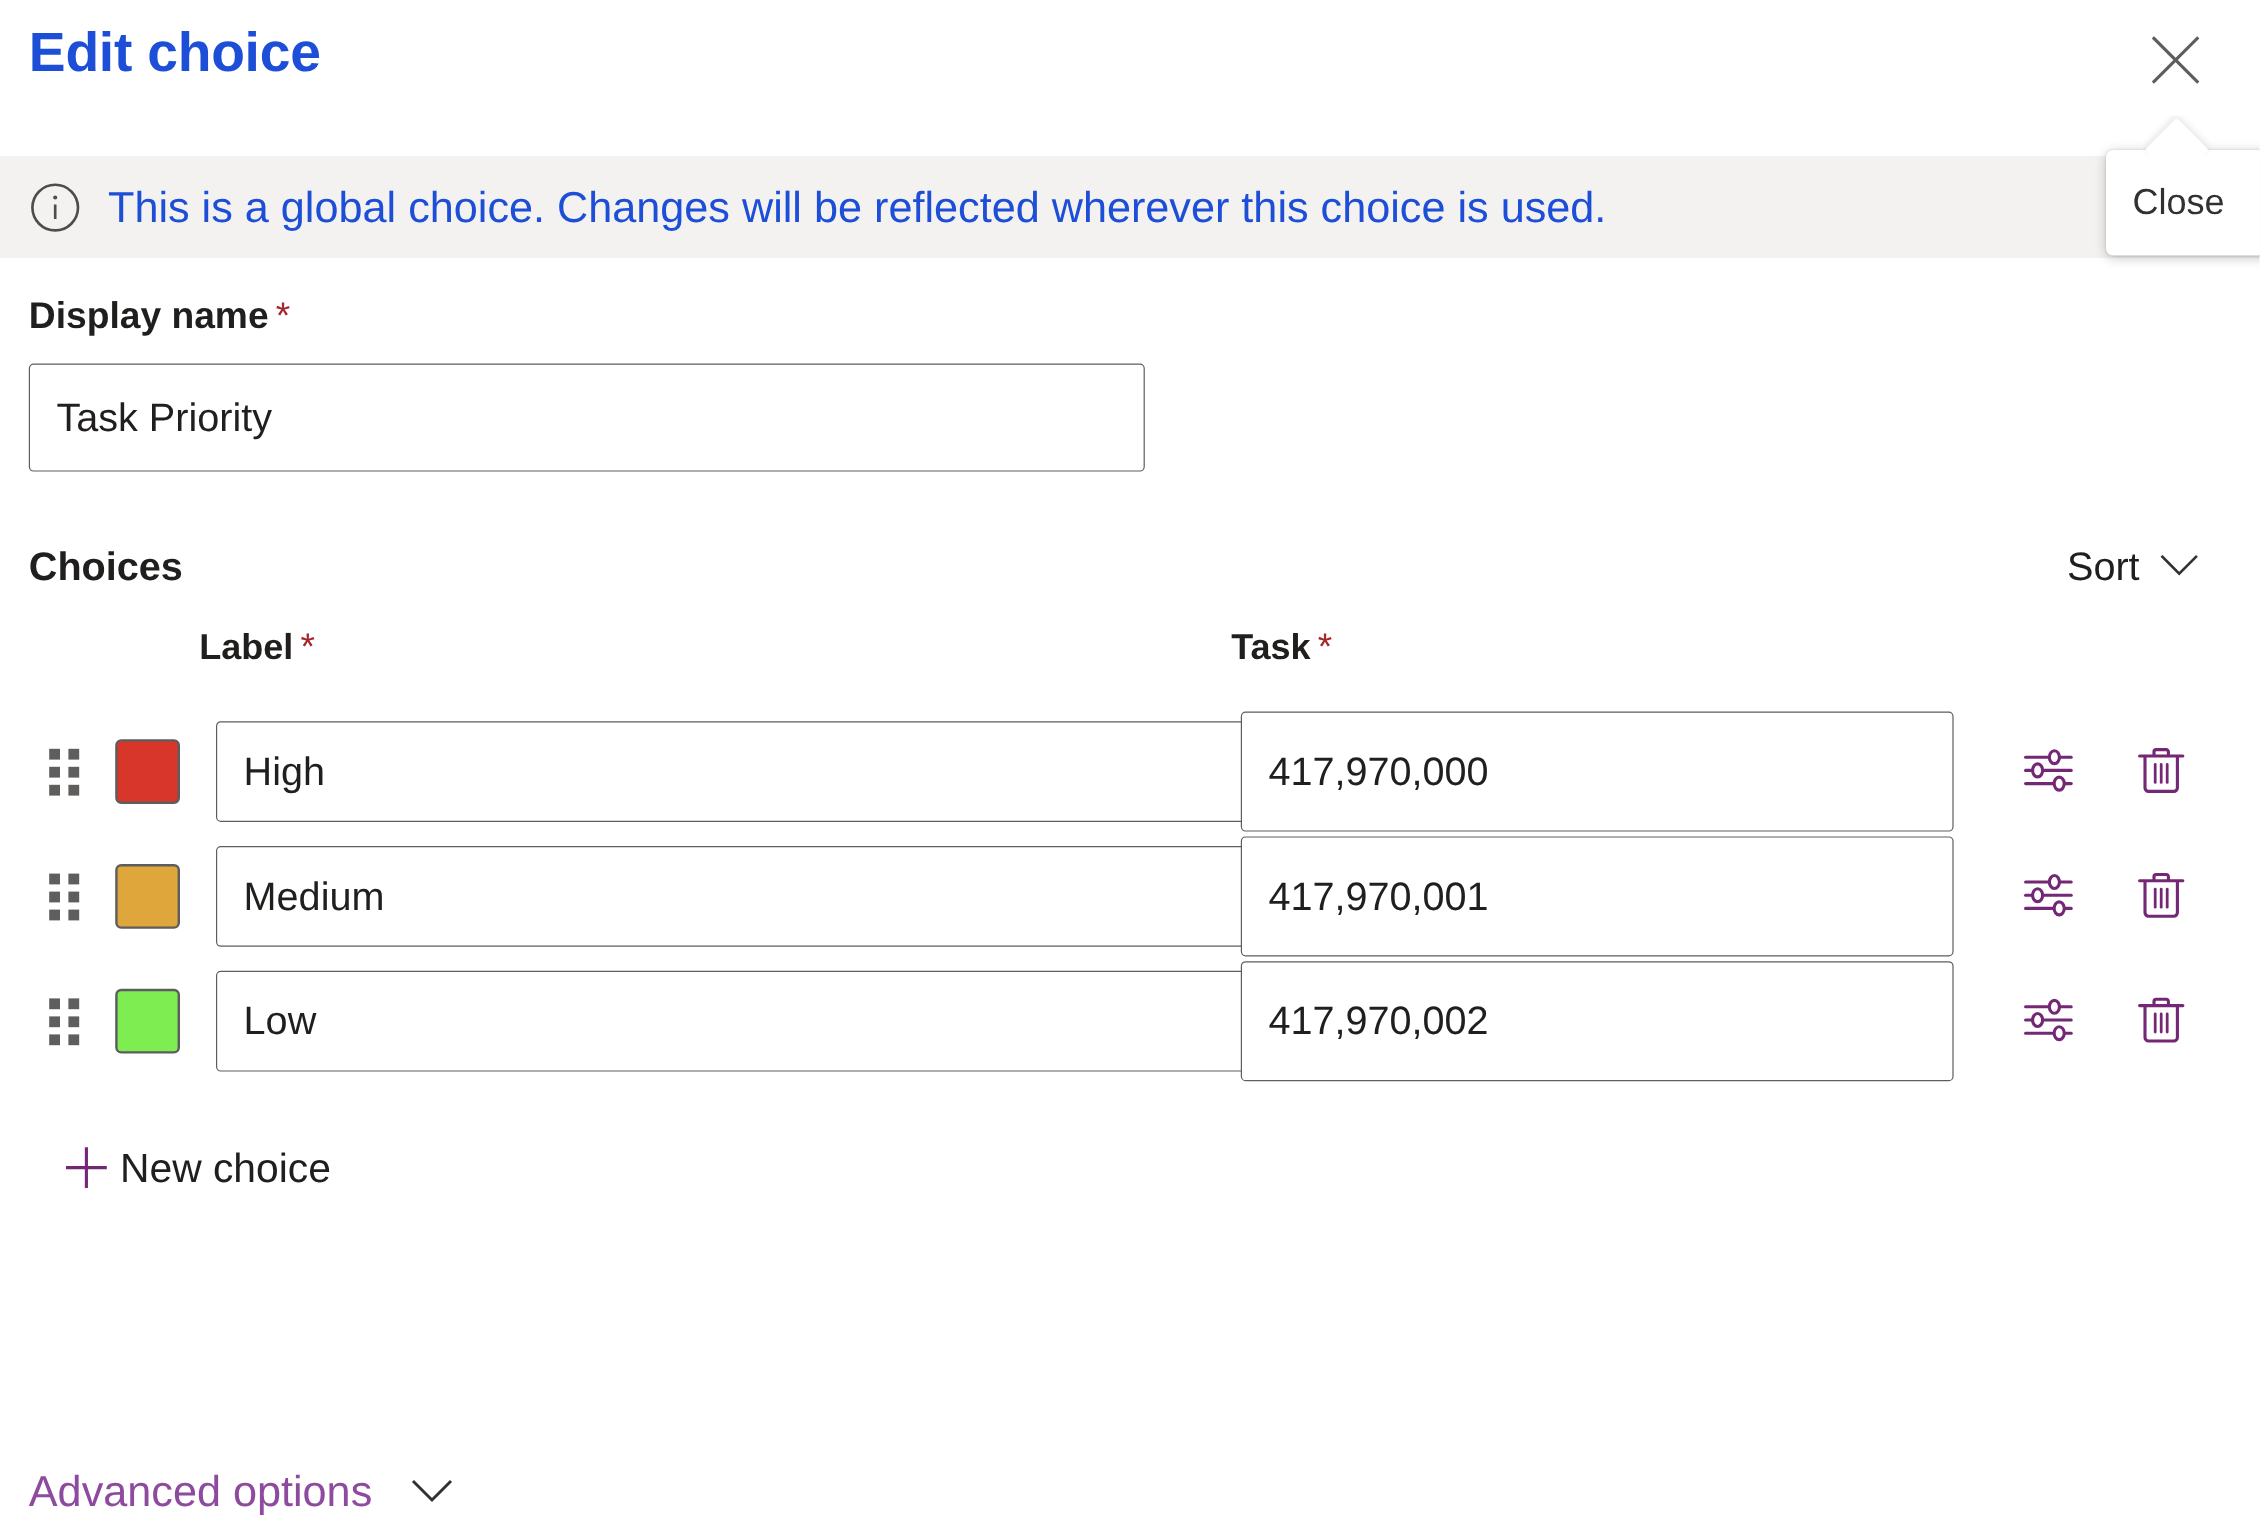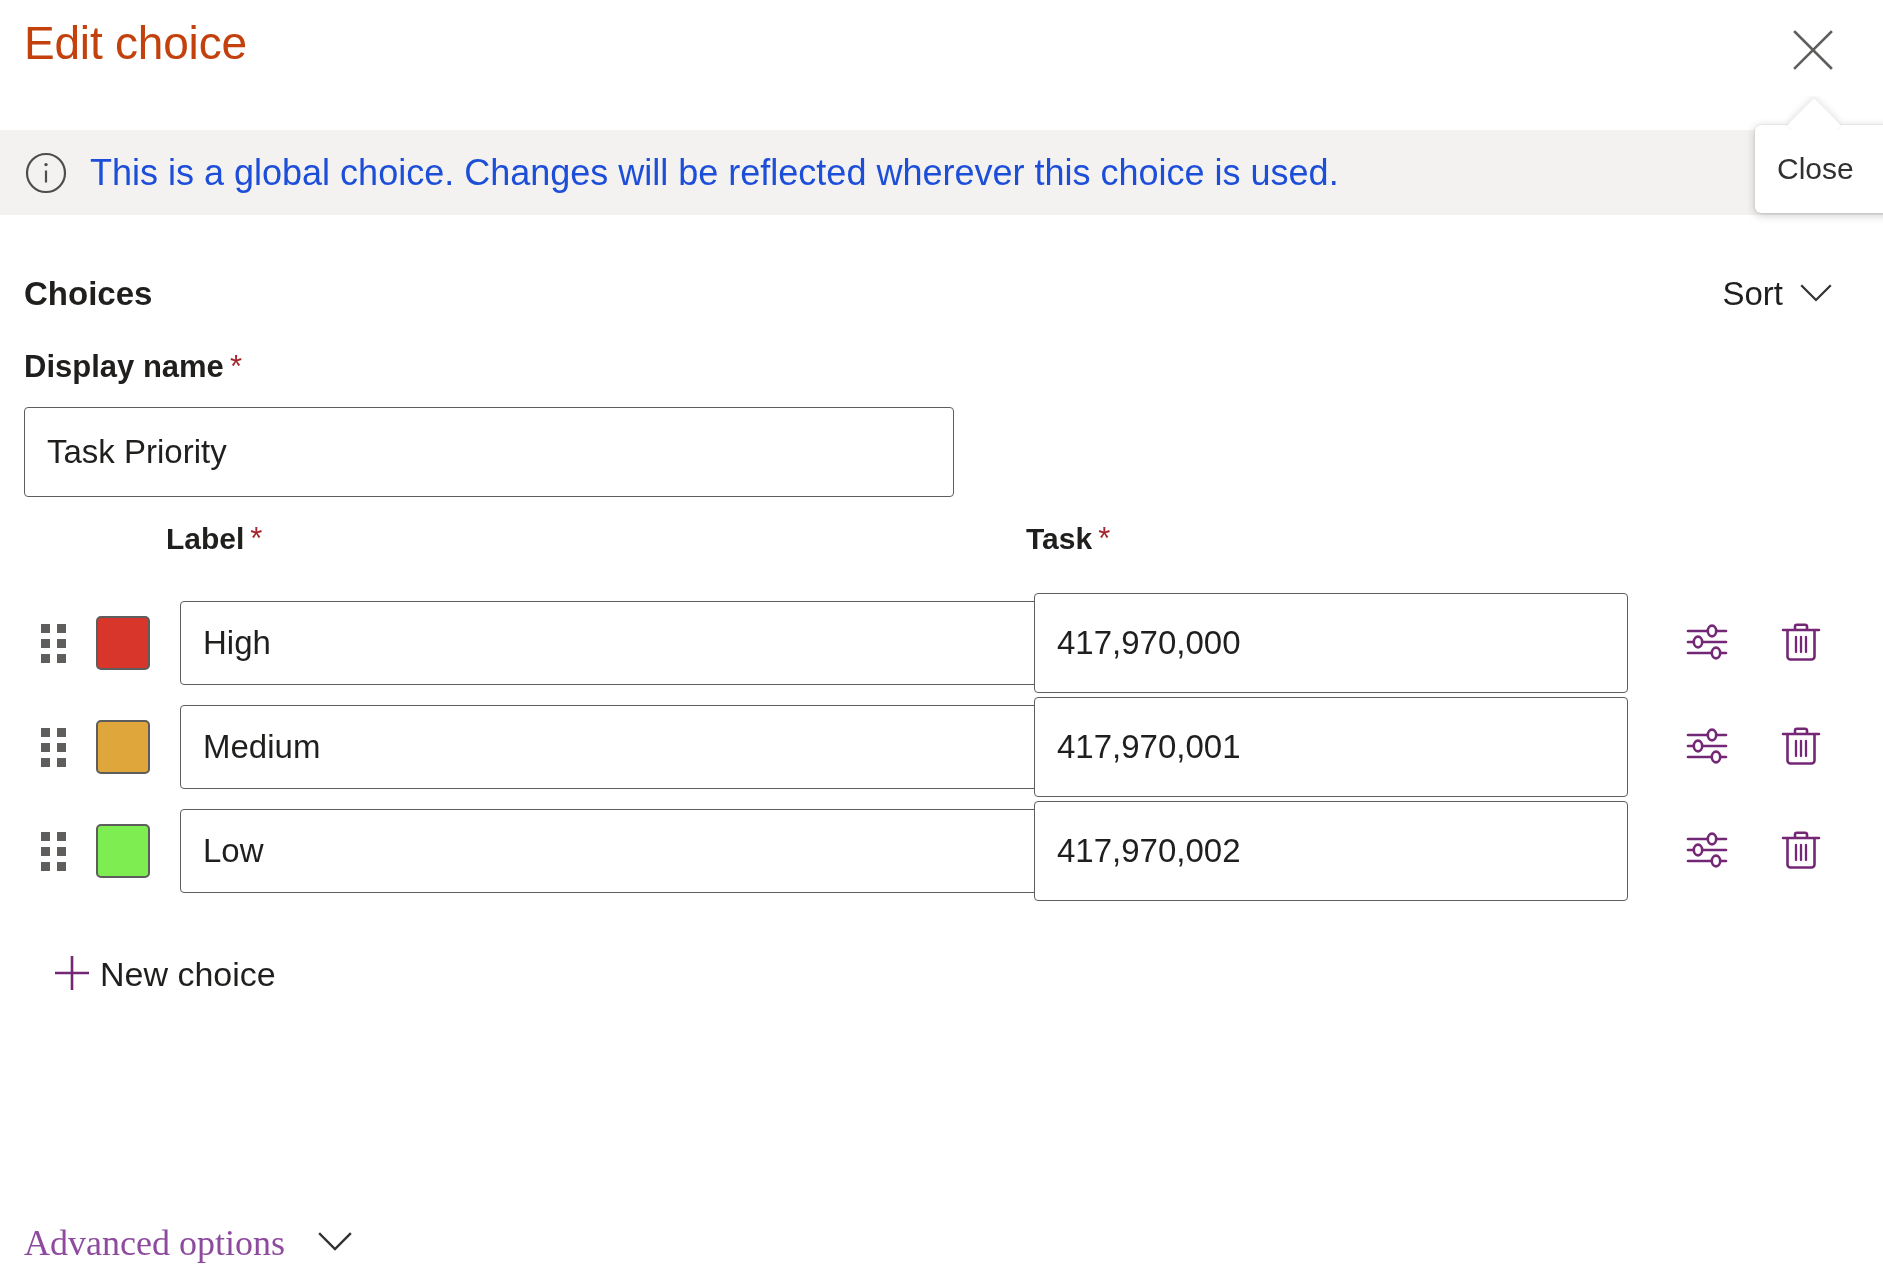--- a/index.html
+++ b/index.html
@@ -20,22 +20,22 @@
   
   #header {
     position: relative;
     height: 130px;
   }
   #page-title {
     position: absolute;
     left: 24px;
     top: 16px;
     font-size: 46px;
-    font-weight: 400;
-    color: #c2410c;
+    font-weight: 700;
+    color: #1d4ed8;
     letter-spacing: -0.2px;
   }
   #close-button {
     position: absolute;
     right: 42px;
     top: 22px;
     width: 56px;
     height: 56px;
     display: flex;
     align-items: center;
@@ -299,21 +299,21 @@
     position: absolute;
     left: 22px;
     top: 1218px;
     display: flex;
     align-items: center;
     gap: 32px;
     background: transparent;
     border: none;
     cursor: pointer;
     padding: 4px 2px;
-    font-family: Liberation Serif, serif;
+    font-family: Liberation Sans, sans-serif;
   }
   #advanced-options-label {
     font-size: 36px;
     color: #8e4a9e;
   }
 </style>
 </head>
 <body>
 
 <div id="panel">
@@ -341,37 +341,37 @@
         <circle cx="22" cy="22" r="19" stroke="#4d4d4d" stroke-width="2.2"></circle>
         <circle cx="22" cy="13.6" r="1.7" fill="#4d4d4d"></circle>
         <path d="M22 19.5 V31.5" stroke="#4d4d4d" stroke-width="2.2" stroke-linecap="butt"></path>
       </svg>
     </span>
     <span id="info-text">This is a global choice. Changes will be reflected wherever this choice is used.</span>
   </div>
 
   <div id="body-area">
 
+    <div id="display-name-row">
+      <div class="field-label">
+        <span>Display name</span><span class="req-asterisk">*</span>
+      </div>
+      <input id="display-name-input" type="text" value="Task Priority" style="">
+    </div>
+
     <div id="choices-header">
       <div id="choices-title">Choices</div>
       <button id="sort-button">
         <span id="sort-label">Sort</span>
         <span>
           <svg width="34" height="22" viewBox="0 0 34 22" fill="none">
             <path d="M3 4 L17 18 L31 4" stroke="#323130" stroke-width="2.2" stroke-linecap="square" stroke-linejoin="miter"></path>
           </svg>
         </span>
       </button>
-    </div>
-
-    <div id="display-name-row">
-      <div class="field-label">
-        <span>Display name</span><span class="req-asterisk">*</span>
-      </div>
-      <input id="display-name-input" type="text" value="Task Priority" style="">
     </div>
 
     <div id="column-headers">
       <div class="col-head" id="col-head-label">
         <span>Label</span><span class="req-asterisk">*</span>
       </div>
       <div class="col-head" id="col-head-value">
         <span>Task</span><span class="req-asterisk">*</span>
       </div>
     </div>

